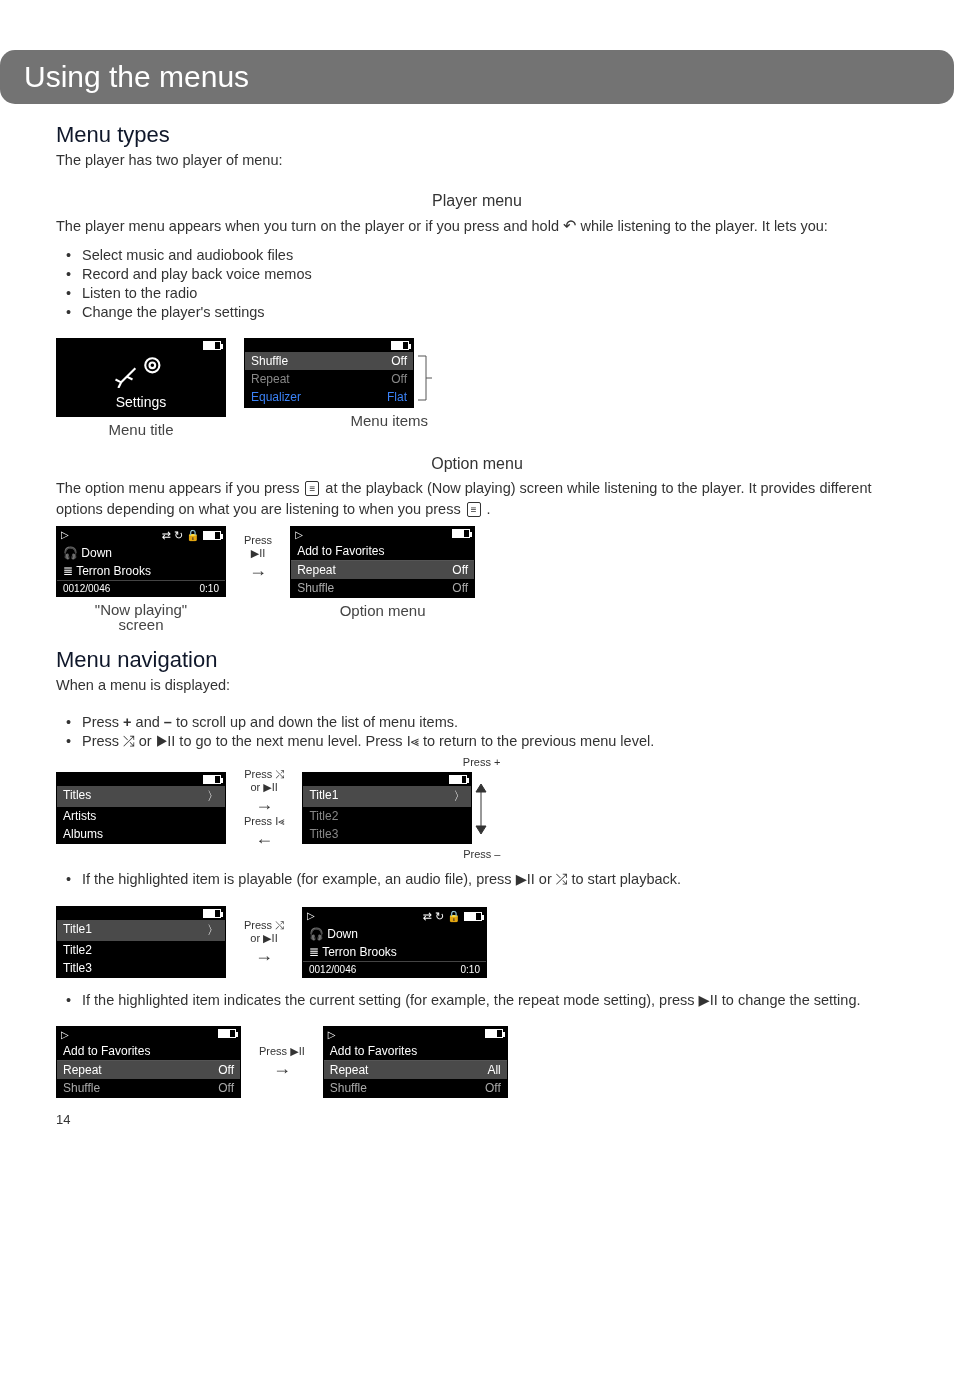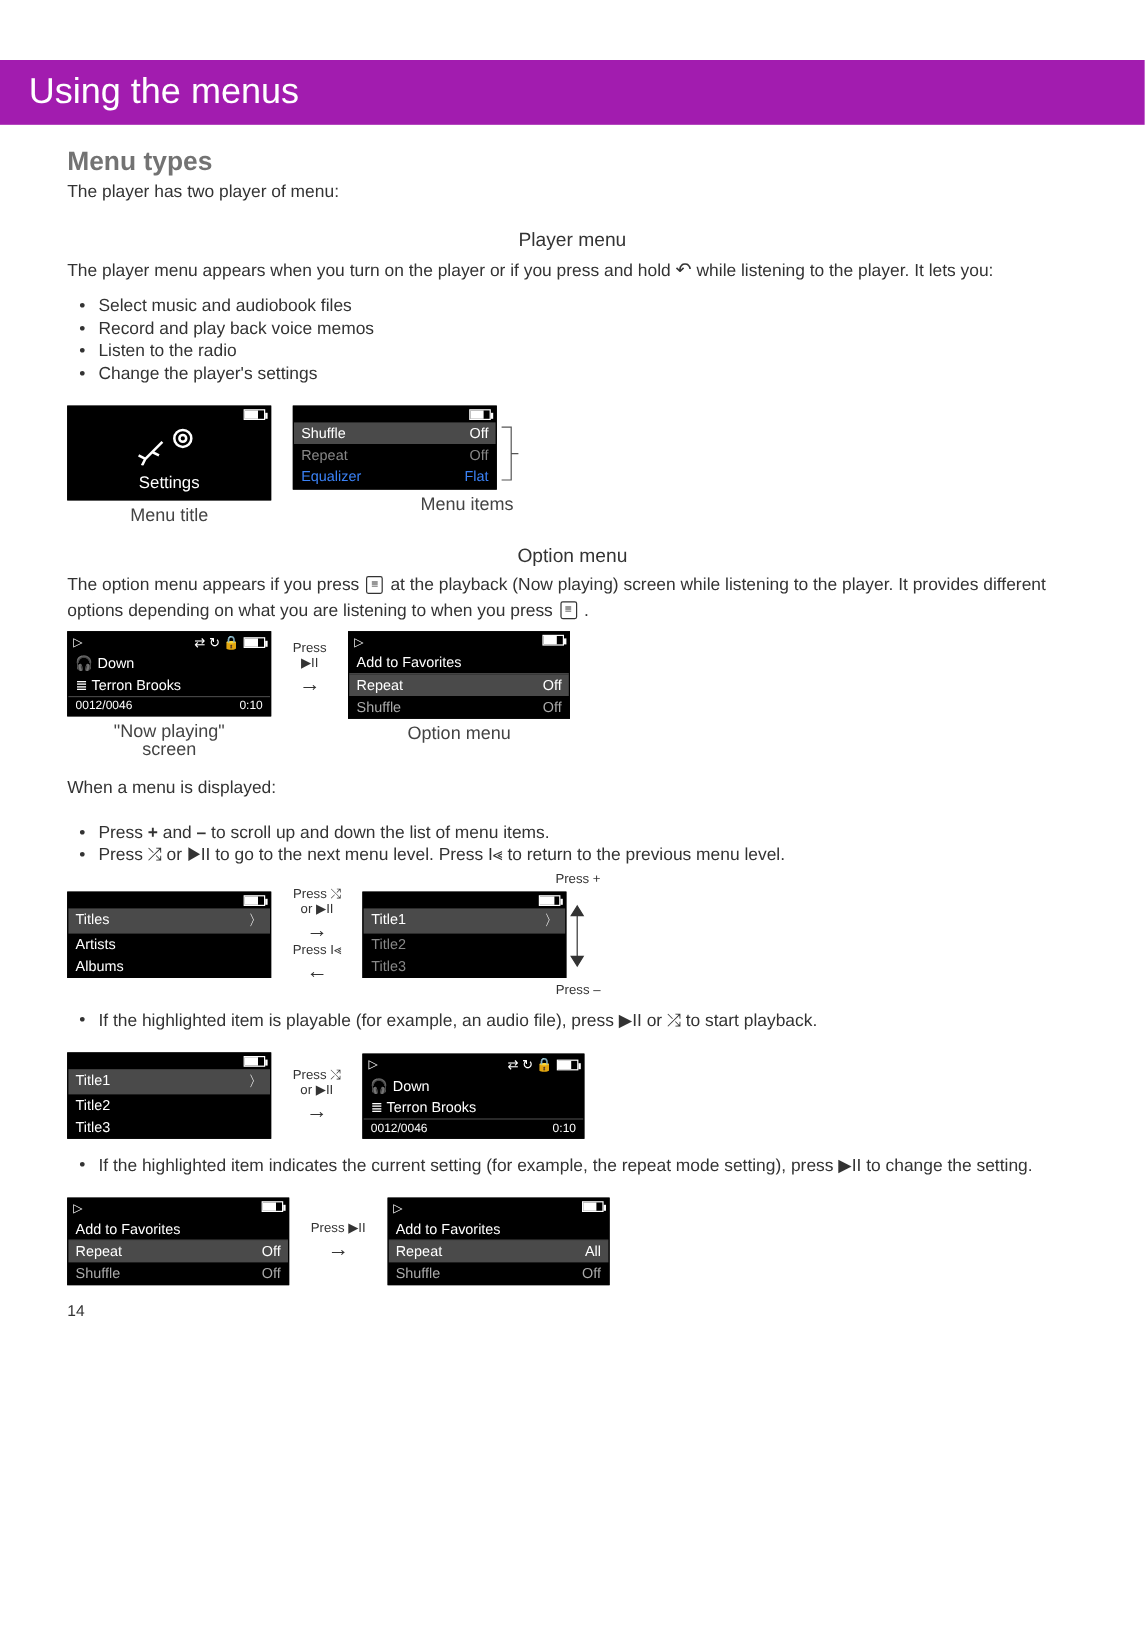--- a/index.html
+++ b/index.html
@@ -4,28 +4,29 @@
 <style>
   * { box-sizing: border-box; margin: 0; padding: 0; }
   body {
     font-family: "Segoe UI", Arial, sans-serif;
     color: #333;
     width: 954px;
     background: #fff;
     padding: 0 0 20px 0;
   }
   .header-bar {
-    background: #a21caf;
+    background: #737373;
     color: #fff;
     padding: 10px 24px;
     margin: 50px 0 18px 0;
+    border-radius: 15px;
   }
   .header-bar h1 { font-size: 30px; font-weight: 400; }
   .content { padding: 0 56px; }
-  h2 { font-size: 22px; font-weight: 700; color: #737373; margin-top: 6px; }
+  h2 { font-size: 22px; font-weight: 400; color: #0f172a; margin-top: 6px; }
   .sub { font-size: 14.5px; margin: 2px 0 18px 0; }
   .bold-title { font-weight: 400; font-size: 16px; margin: 6px 0 2px 0; text-align: center; }
   p { font-size: 14.5px; line-height: 1.45; }
   ul.bullets { list-style: none; margin: 10px 0 18px 0; }
   ul.bullets li { font-size: 14.5px; margin: 3px 0; padding-left: 26px; position: relative; }
   ul.bullets li::before { content: "•"; position: absolute; left: 10px; }
   .row { display: flex; align-items: flex-start; gap: 18px; margin: 6px 0 14px 0; }
   .lcd {
     background: #000; color: #fff; font-family: Arial, sans-serif;
     font-size: 12px; border: 1px solid #000;
@@ -190,20 +191,21 @@
           </div>
         <div class="row-item" style="color:#aaa">
             <span>Shuffle</span>
             <span>Off</span>
           </div>
       </div>
       <div class="caption">Option menu</div>
     </div>
   </div>
 
+  <h2>Menu navigation</h2>
   <p class="sub">When a menu is displayed:</p>
 
   <ul class="bullets">
     <li>
       <span>Press </span><span class="plus">+</span><span> and </span><span class="plus">–</span><span> to scroll up and down the list of menu items.</span>
     </li>
     <li>
       <span>Press </span><span>⤮</span><span> or </span><span>▶II</span><span> to go to the next menu level. Press </span><span>I⪡</span><span> to return to the previous menu level.</span>
     </li>
   </ul>

